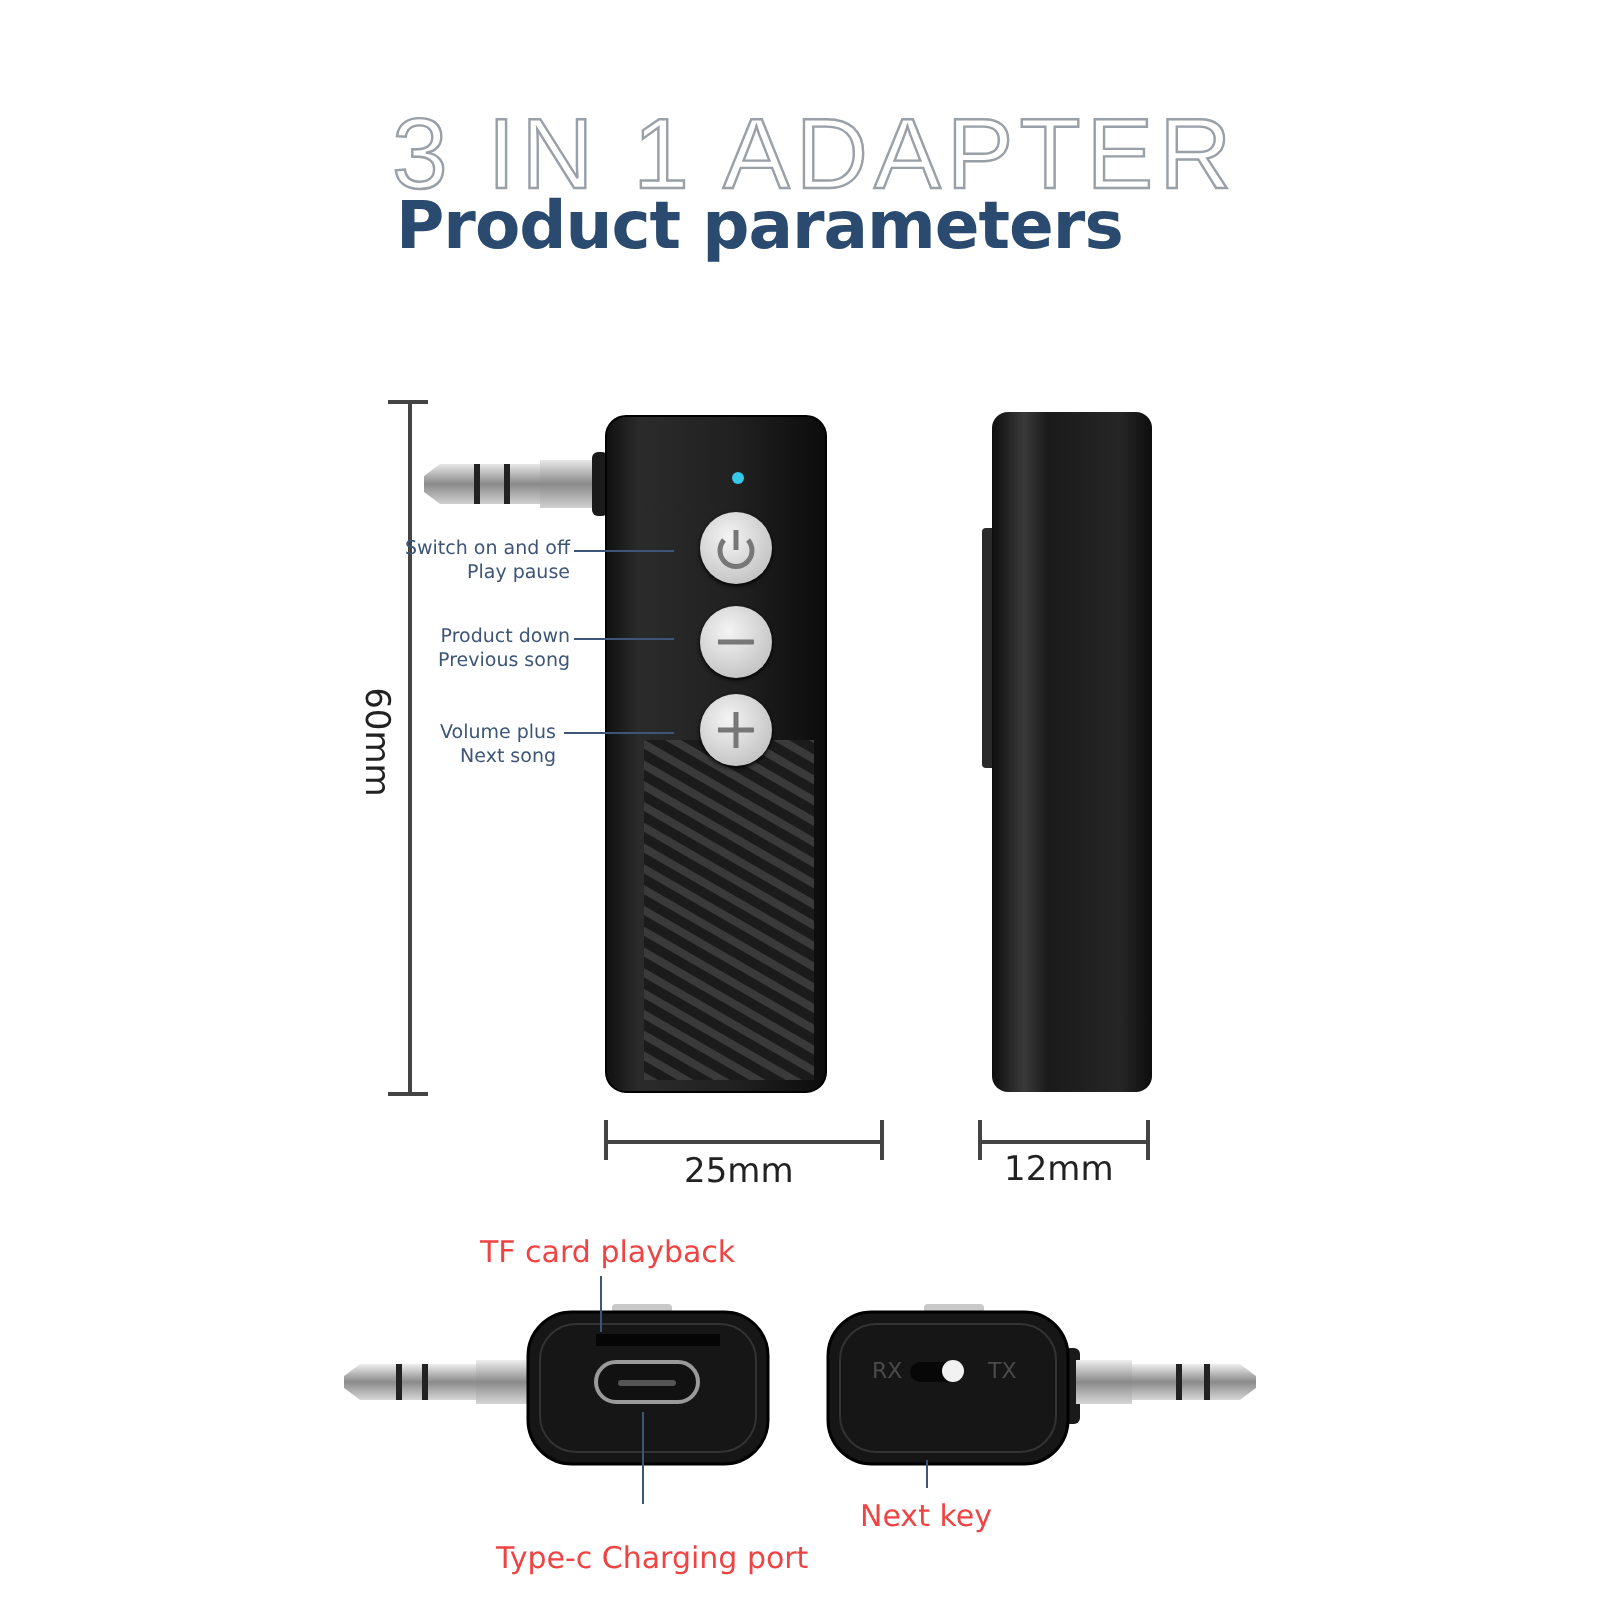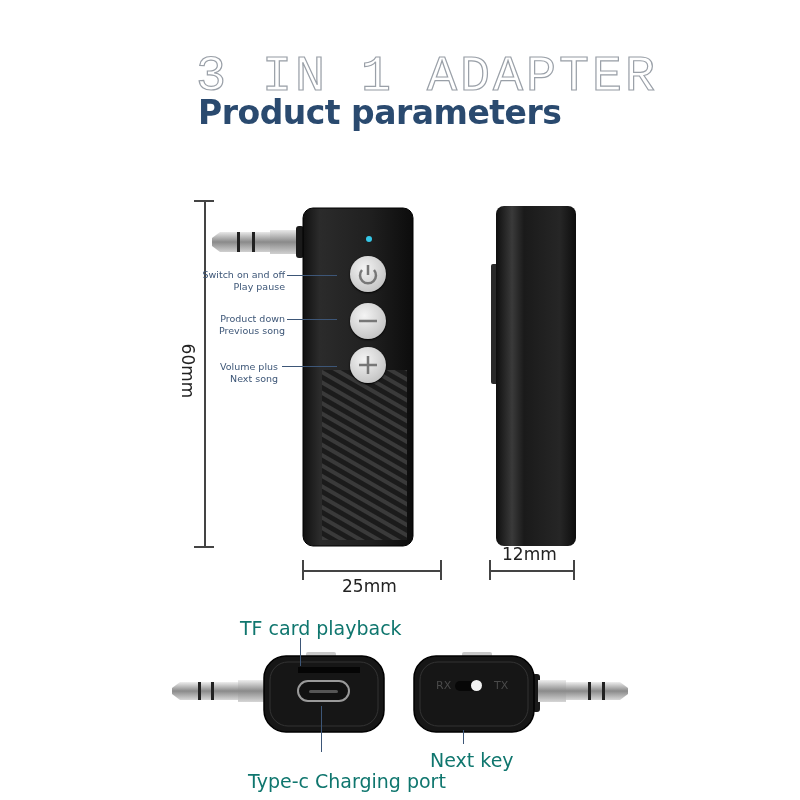--- a/index.html
+++ b/index.html
@@ -1,27 +1,27 @@
 <!DOCTYPE html>
 <html><head>
 <meta charset="utf-8">
 <style>
   html, body { margin:0; padding:0; }
   body { width:800px; height:800px; background:#ffffff; position:relative; overflow:hidden; font-family:"DejaVu Sans", sans-serif; }
   .abs { position:absolute; }
 
-  .outline-title { left:196px; top:52px; font-family:Liberation Mono, monospace; font-size:50px; letter-spacing:3px; color:#ffffff; -webkit-text-stroke:1.2px #9aa0a8; white-space:nowrap; line-height:1; }
+  .outline-title { left:196px; top:52px; font-family:Liberation Sans, sans-serif; font-size:50px; letter-spacing:3px; color:#ffffff; -webkit-text-stroke:1.2px #9aa0a8; white-space:nowrap; line-height:1; }
   .main-title { left:198px; top:96px; font-family:"DejaVu Sans", sans-serif; font-weight:bold; font-size:33px; color:#2a4a6f; white-space:nowrap; line-height:1; letter-spacing:-0.5px; }
 
   
   .vline { background:#444; }
   .dim-text { color:#222; font-family:"DejaVu Sans", sans-serif; font-size:17px; white-space:nowrap; }
   .label { color:#3d5677; font-family:"DejaVu Sans", sans-serif; font-size:9.5px; line-height:12px; text-align:right; white-space:nowrap; }
   .leader { background:#3d5677; height:1px; }
-  .caption { color:#0f766e; font-family:"DejaVu Sans", sans-serif; font-size:19px; white-space:nowrap; }
+  .caption { color:#ef4444; font-family:"DejaVu Sans", sans-serif; font-size:15px; white-space:nowrap; }
 </style>
 </head>
 <body>
 
 <div class="abs outline-title">3 IN 1 ADAPTER</div>
 <div class="abs main-title">Product parameters</div>
 
 <div class="abs" style="left:192px;top:200px;width:24px;height:348px;">
   <div class="abs vline" style="left:12px;top:0;width:1.5px;height:348px;"></div>
   <div class="abs vline" style="left:2px;top:0;width:20px;height:1.5px;"></div>
@@ -119,21 +119,21 @@
   <div class="abs vline" style="left:0;top:0;width:1.5px;height:20px;"></div>
   <div class="abs vline" style="left:138px;top:0;width:1.5px;height:20px;"></div>
 </div>
 <div class="abs dim-text" style="left:342px;top:576px;">25mm</div>
 
 <div class="abs" style="left:489px;top:560px;width:86px;height:20px;">
   <div class="abs vline" style="left:0;top:10px;width:86px;height:1.5px;"></div>
   <div class="abs vline" style="left:0;top:0;width:1.5px;height:20px;"></div>
   <div class="abs vline" style="left:84px;top:0;width:1.5px;height:20px;"></div>
 </div>
-<div class="abs dim-text" style="left:502px;top:544px;">12mm</div>
+<div class="abs dim-text" style="left:502px;top:575px;">12mm</div>
 
 <svg class="abs" style="left:168px;top:650px;" width="230" height="85" viewBox="0 0 230 85">
   <defs>
     <linearGradient id="jack2" x1="0" y1="0" x2="0" y2="1">
       <stop offset="0" stop-color="#eeeeee"></stop>
         <stop offset="0.5" stop-color="#8a8a8a"></stop>
         <stop offset="1" stop-color="#d6d6d6"></stop>
     </linearGradient>
   </defs>
   <path d="M4 38 L12 32 L70 32 L70 50 L12 50 L4 44 Z" fill="url(#jack2)"></path>

